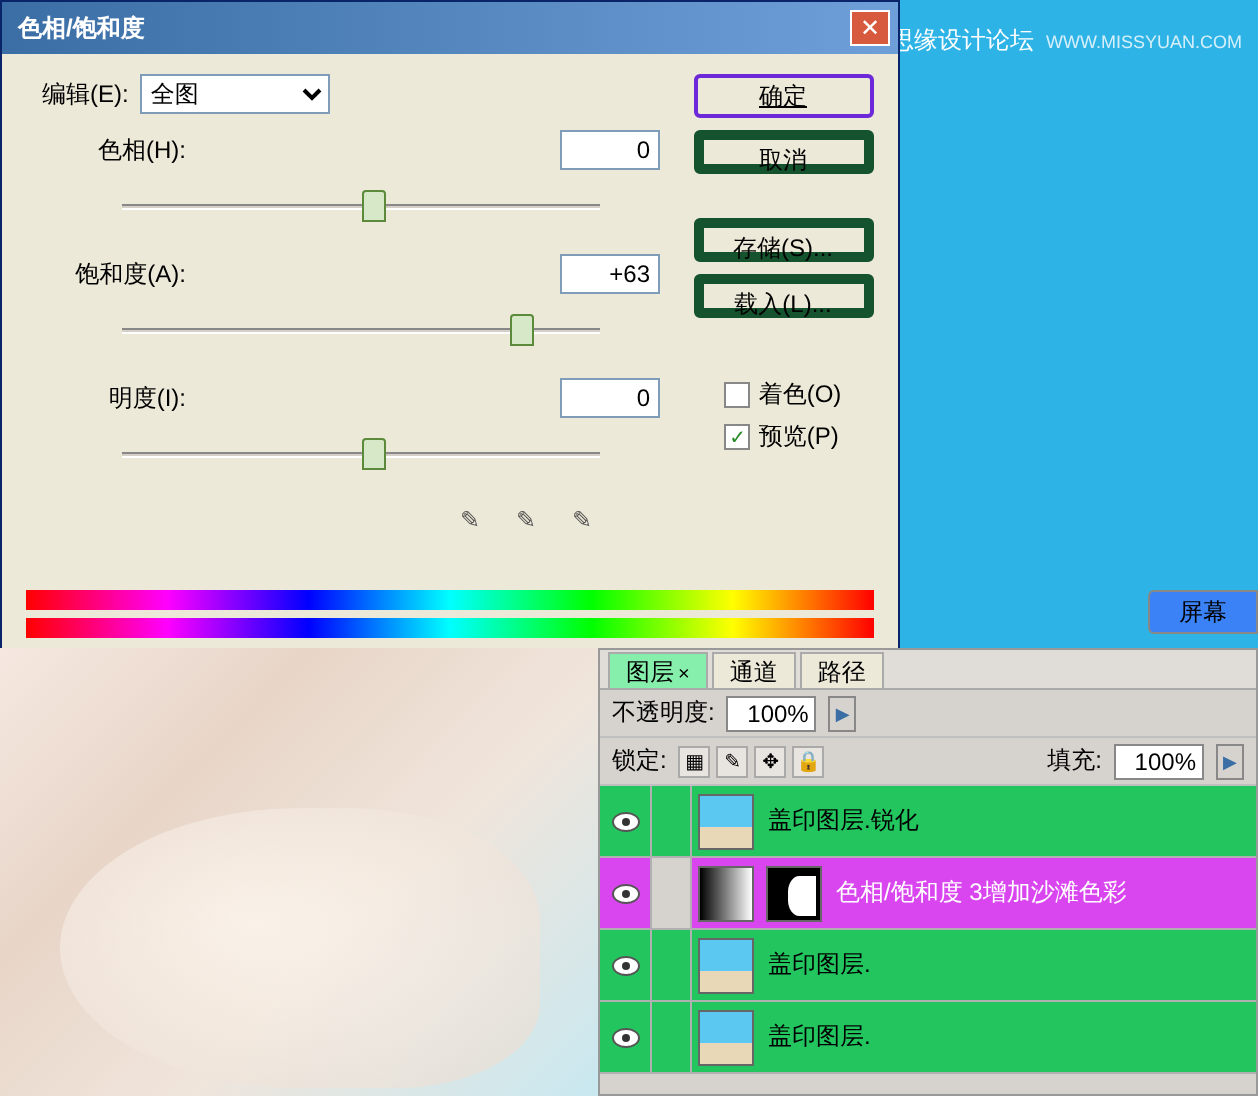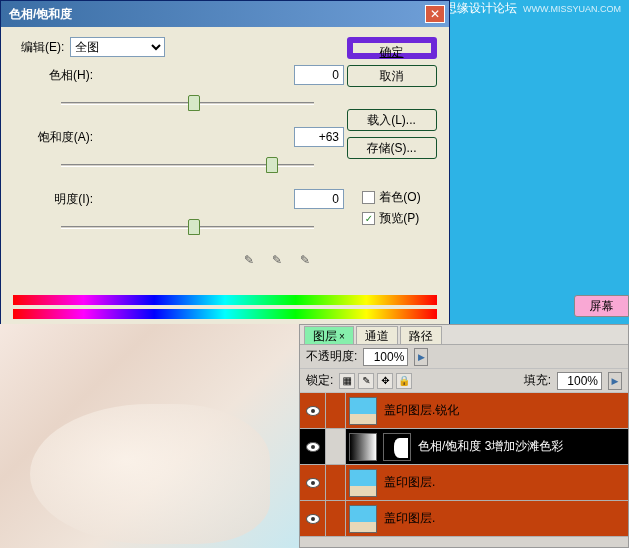--- a/index.html
+++ b/index.html
@@ -2,63 +2,63 @@
 <html><head>
 <meta charset="utf-8">
 <style>
 * { margin: 0; padding: 0; box-sizing: border-box; font-family: "Microsoft YaHei", SimSun, sans-serif; font-size: 12px; }
 body { background: #2db3e6; width: 629px; height: 548px; overflow: hidden; position: relative; }
 
 .dialog { position: absolute; left: 0; top: 0; width: 450px; background: #ece9d8; border: 1px solid #0a246a; }
 .titlebar { background: linear-gradient(to right, #3b6ea5, #6f9fd8); height: 26px; display: flex; align-items: center; justify-content: space-between; padding: 0 4px 0 8px; }
 .titlebar-text { color: #fff; font-weight: bold; }
 .close-btn { width: 20px; height: 18px; background: #d85a3e; border: 1px solid #fff; color: #fff; display: flex; align-items: center; justify-content: center; cursor: pointer; font-size: 11px; }
-.dialog-body { display: flex; padding: 10px; gap: 0; }
+.dialog-body { display: flex; padding: 10px; gap: 14px; }
 .controls-area { flex: 1; }
 .buttons-col { width: 95px; display: flex; flex-direction: column; gap: 6px; align-items: center; }
-.btn { width: 90px; height: 22px; background: #ece9d8; border: 1px solid #14532d; border-radius: 3px; cursor: pointer; text-align: center; line-height: 20px; }
-.btn.primary { border: 6px solid #6d28d9; line-height: 18px; text-decoration: underline; }
+.btn { width: 90px; height: 22px; background: #ece9d8; border: 5px solid #14532d; border-radius: 3px; cursor: pointer; text-align: center; line-height: 20px; }
+.btn.primary { border: 2px solid #6d28d9; line-height: 18px; text-decoration: underline; }
 .row { display: flex; align-items: center; margin-bottom: 8px; }
 .edit-row { gap: 6px; }
 .label { width: 90px; text-align: right; padding-right: 8px; }
 .select { width: 95px; height: 20px; border: 1px solid #7f9db9; background: #fff; }
 .num-input { width: 50px; height: 20px; border: 1px solid #7f9db9; background: #fff; text-align: right; padding: 0 4px; }
 .slider-track { position: relative; height: 20px; margin: 4px 30px 14px 50px; }
 .slider-line { position: absolute; top: 9px; left: 0; right: 0; height: 3px; background: #d4d0c8; border-top: 1px solid #888; border-bottom: 1px solid #fff; }
 .slider-thumb { position: absolute; top: 2px; width: 12px; height: 16px; background: #d6e8c8; border: 1px solid #5a8a3a; border-radius: 2px 2px 0 0; }
 .eyedroppers { display: flex; gap: 10px; justify-content: flex-end; padding-right: 30px; margin: 10px 0; }
 .eyedropper { width: 18px; height: 18px; cursor: pointer; display: flex; align-items: center; justify-content: center; color: #555; }
 .checks { margin-top: 24px; }
 .check-row { display: flex; align-items: center; gap: 4px; margin-bottom: 4px; }
 .checkbox { width: 13px; height: 13px; border: 1px solid #888; background: #fff; display: flex; align-items: center; justify-content: center; font-size: 10px; }
 .spectrum { margin: 6px 12px 12px 12px; height: 24px; background: linear-gradient(to right, red, magenta, blue, cyan, lime, yellow, red); position: relative; }
 .spectrum::after { content: ""; position: absolute; top: 10px; left: 0; right: 0; height: 4px; background: #ece9d8; }
 
-.watermark { position: absolute; right: 8px; top: 0; color: #fff; font-size: 11px; display: flex; gap: 6px; align-items: center; }
+.watermark { position: absolute; right: 8px; top: 12px; color: #fff; font-size: 11px; display: flex; gap: 6px; align-items: center; }
 .watermark .sub { font-size: 9px; opacity: 0.8; }
 
-.screen-btn { position: absolute; right: 0; top: 295px; width: 55px; height: 22px; background: #f9a8d4; border: 1px solid #888; border-radius: 3px 0 0 3px; text-align: center; line-height: 20px; }
+.screen-btn { position: absolute; right: 0; top: 295px; width: 55px; height: 22px; background: #3b82f6; border: 1px solid #888; border-radius: 3px 0 0 3px; text-align: center; line-height: 20px; }
 
 .photo { position: absolute; left: 0; top: 324px; width: 299px; height: 224px; background: linear-gradient(135deg, #f5e8e0 0%, #e8d5c8 30%, #f0e5db 60%, #c8e8f0 100%); overflow: hidden; }
 .photo-detail { position: absolute; left: 30px; top: 80px; width: 240px; height: 140px; background: radial-gradient(ellipse at 40% 40%, #fff8f0, #e8dbd0); border-radius: 50% 40% 30% 50%; opacity: 0.7; }
 
 .layers-panel { position: absolute; left: 299px; top: 324px; width: 330px; height: 224px; background: #d6d3ce; border: 1px solid #999; }
 .panel-tabs { display: flex; height: 20px; background: #e0ddd8; border-bottom: 1px solid #aaa; align-items: center; gap: 2px; padding-left: 4px; }
 .tab { padding: 2px 8px; background: #ece9d8; border: 1px solid #aaa; border-bottom: none; cursor: pointer; height: 18px; line-height: 14px; }
 .tab.active { background: #86efac; }
 .tab-close { margin-left: 2px; cursor: pointer; font-size: 10px; }
 .panel-row { display: flex; align-items: center; height: 24px; padding: 0 6px; gap: 6px; border-bottom: 1px solid #c0c0c0; }
 .small-select { width: 80px; height: 18px; border: 1px solid #888; background: #eceae5; }
 .small-input { width: 45px; height: 18px; border: 1px solid #888; background: #fff; text-align: right; padding: 0 3px; }
 .arrow-btn { width: 14px; height: 18px; background: #d6d3ce; border: 1px solid #888; cursor: pointer; color: #3b6ea5; display: flex; align-items: center; justify-content: center; font-size: 9px; }
 .lock-icons { display: flex; gap: 3px; }
 .lock-icon { width: 16px; height: 16px; border: 1px solid #aaa; background: #e8e5e0; display: flex; align-items: center; justify-content: center; font-size: 10px; }
 .layers-list { }
-.layer-row { display: flex; align-items: center; height: 36px; border-bottom: 1px solid #b0b0b0; background: #c2410c; }
-.layer-row.selected { background: #000000; color: #fff; }
+.layer-row { display: flex; align-items: center; height: 36px; border-bottom: 1px solid #b0b0b0; background: #22c55e; }
+.layer-row.selected { background: #d946ef; color: #fff; }
 .vis-col { width: 26px; height: 100%; border-right: 1px solid #b0b0b0; display: flex; align-items: center; justify-content: center; }
 .eye { width: 14px; height: 10px; border: 1px solid #555; border-radius: 50%; background: #fff; position: relative; }
 .eye::after { content: ""; position: absolute; left: 4px; top: 2px; width: 4px; height: 4px; background: #333; border-radius: 50%; }
 .link-col { width: 20px; height: 100%; border-right: 1px solid #b0b0b0; }
 .thumb { width: 28px; height: 28px; border: 1px solid #666; margin: 0 3px; background: linear-gradient(to bottom, #5ac8f0 60%, #e8d8b8 60%); position: relative; }
 .thumb.adj { background: linear-gradient(to right, #000, #fff); }
 .thumb.mask { background: #000; }
 .thumb.mask::after { content: ""; position: absolute; left: 10px; top: 4px; width: 14px; height: 20px; background: #fff; border-radius: 40% 0 0 40%; }
 .layer-name { padding-left: 4px; }
 </style>
@@ -120,22 +120,22 @@
         <div class="eyedropper">✎</div>
         <div class="eyedropper">✎</div>
         <div class="eyedropper">✎</div>
       </div>
     </div>
 
     <div class="buttons-col">
       <div class="btn primary">确定</div>
       <div class="btn">取消</div>
       <div style="height:10px;"></div>
+      <div class="btn">存储(S)...</div>
       <div class="btn">载入(L)...</div>
-      <div class="btn">存储(S)...</div>
       <div class="checks">
         <div class="check-row">
           <div class="checkbox"></div>
           <span>着色(O)</span>
         </div>
         <div class="check-row">
           <div class="checkbox" style="color:#2a8a2a;">✓</div>
           <span>预览(P)</span>
         </div>
       </div>

